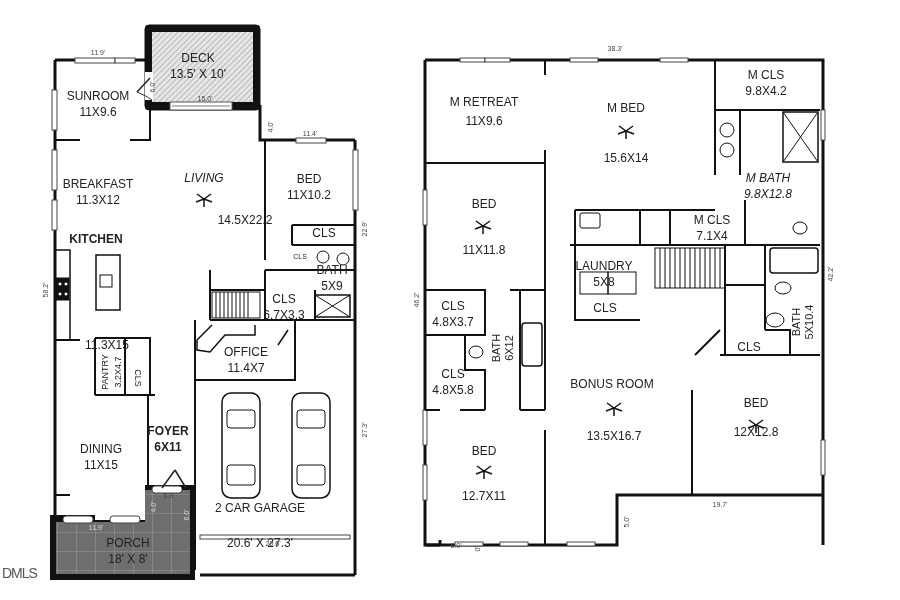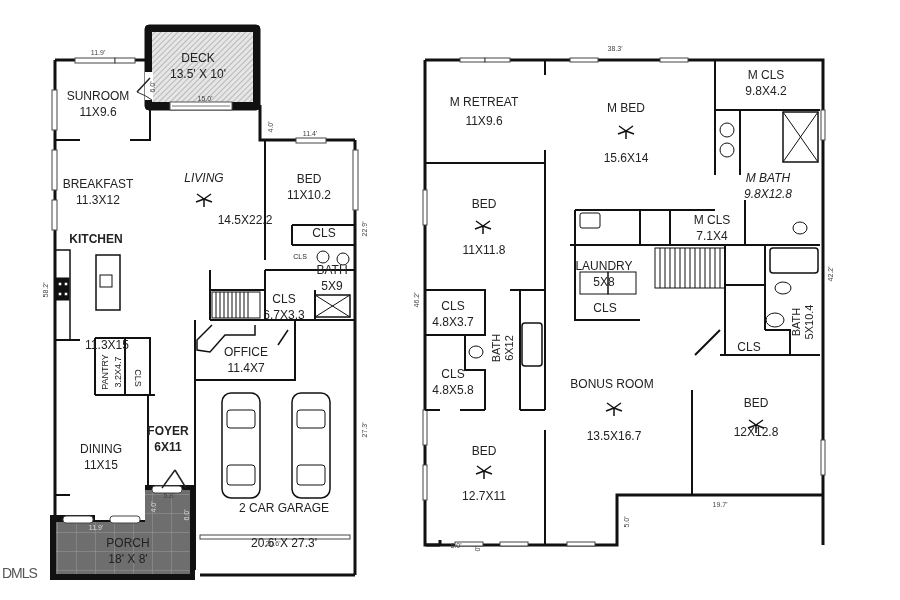--- a/index.html
+++ b/index.html
@@ -236,21 +236,21 @@
   </div>
   <div class="lblv" style="left:137px;top:378px;font-size:9px;transform:translate(-50%,-50%) rotate(90deg);">CLS</div>
   <div class="lbl" style="left:168px;top:423px;font-weight:bold;">
     <div>FOYER</div>
     <div>6X11</div>
   </div>
   <div class="lbl" style="left:101px;top:441px;">
     <div>DINING</div>
     <div>11X15</div>
   </div>
-  <div class="lbl" style="left:284px;top:500px;text-align:center;">
+  <div class="lbl" style="left:260px;top:500px;text-align:center;">
     <div>2 CAR GARAGE</div>
     <div style="margin-top:19px">20.6' X 27.3'</div>
   </div>
   <div class="lbl" style="left:128px;top:535px;">
     <div>PORCH</div>
     <div>18' X 8'</div>
   </div>
 
   <div class="dim" style="left:98px;top:49px;">11.9'</div>
   <div class="dim" style="left:205px;top:95px;">15.0'</div>

